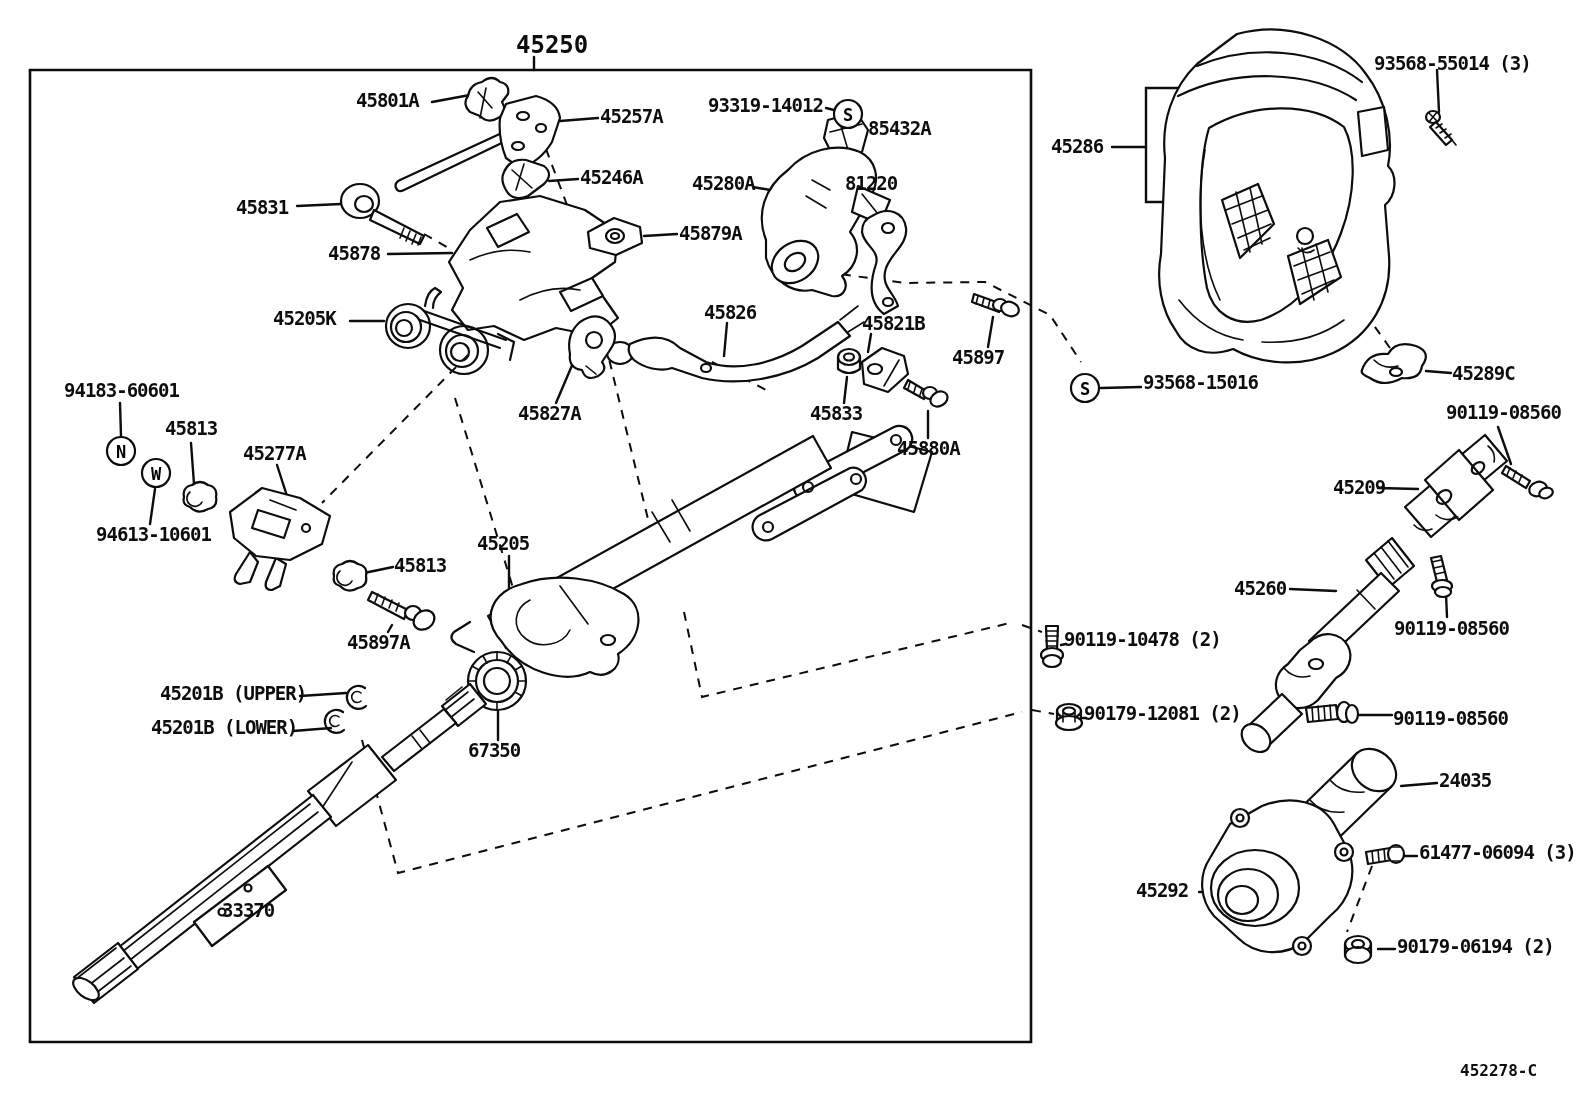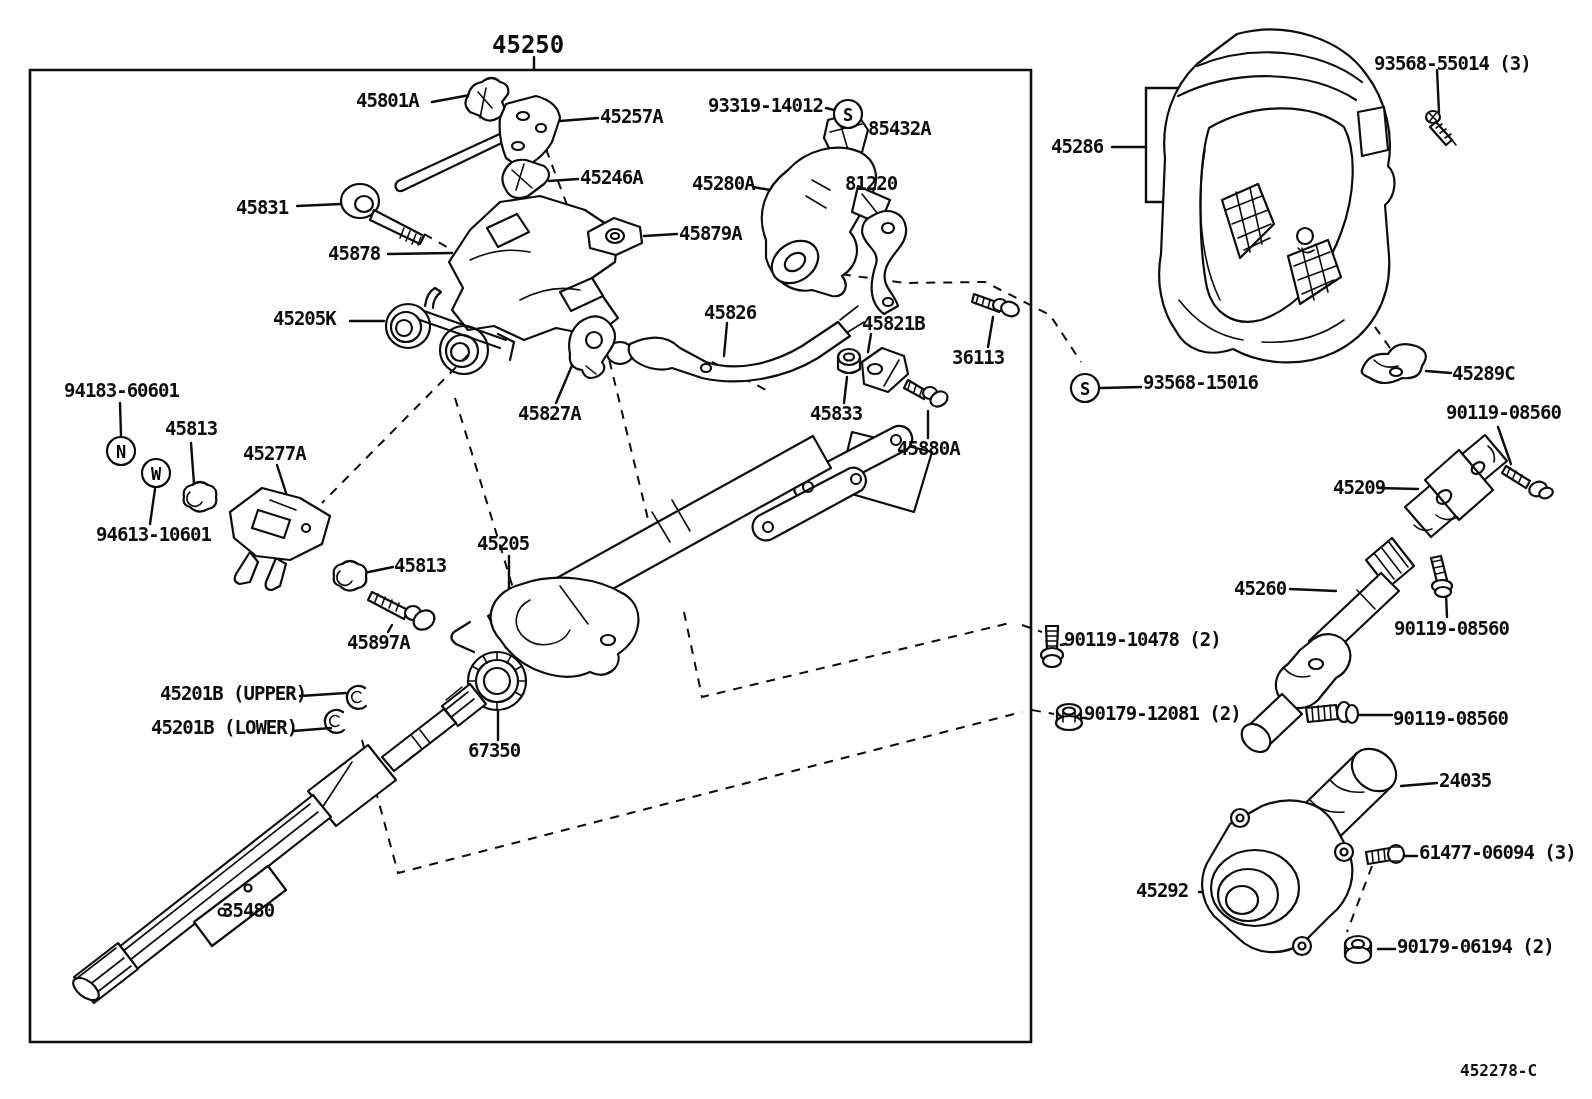--- a/index.html
+++ b/index.html
@@ -8,21 +8,21 @@
   svg{position:absolute;left:0;top:0;}
   svg *{vector-effect:non-scaling-stroke;}
   .ln{stroke:#0d0d0d;stroke-width:2.2;fill:none;stroke-linecap:round;stroke-linejoin:round;}
   .w{fill:#ffffff;}
   .thin{stroke-width:1.6;}
   .dash{stroke:#0d0d0d;stroke-width:2;fill:none;stroke-dasharray:9 8;stroke-linecap:butt;}
   .lead{stroke:#0d0d0d;stroke-width:2.4;fill:none;stroke-linecap:round;}
   .frame{stroke:#0d0d0d;stroke-width:2.6;fill:none;}
   .lbl{position:absolute;font-weight:bold;font-size:19px;letter-spacing:-1px;
        color:#0d0d0d;line-height:1;white-space:pre;cursor:pointer;}
-  .lbl.big{font-size:24px;letter-spacing:0;}
+  .lbl.big{font-size:24px;letter-spacing:0;margin-left:24px;}
   .lbl.code{font-size:16px;letter-spacing:0;cursor:default;}
   .mkr{font:bold 17px "DejaVu Sans Mono",monospace;}
 </style>
 </head>
 <body>
 
 <div class="stage">
 
 <svg width="1592" height="1099" viewBox="0 0 1592 1099">
 
@@ -433,21 +433,21 @@
 <div class="lbl" style="left:1374px;top:54px">93568-55014 (3)</div>
 <div class="lbl" style="left:236px;top:198px">45831</div>
 <div class="lbl" style="left:580px;top:168px">45246A</div>
 <div class="lbl" style="left:692px;top:174px">45280A</div>
 <div class="lbl" style="left:845px;top:174px">81220</div>
 <div class="lbl" style="left:328px;top:244px">45878</div>
 <div class="lbl" style="left:679px;top:224px">45879A</div>
 <div class="lbl" style="left:273px;top:309px">45205K</div>
 <div class="lbl" style="left:704px;top:303px">45826</div>
 <div class="lbl" style="left:862px;top:314px">45821B</div>
-<div class="lbl" style="left:952px;top:348px">36113</div>
+<div class="lbl" style="left:952px;top:348px">45897</div>
 <div class="lbl" style="left:64px;top:381px">94183-60601</div>
 <div class="lbl" style="left:518px;top:404px">45827A</div>
 <div class="lbl" style="left:810px;top:404px">45833</div>
 <div class="lbl" style="left:1143px;top:373px">93568-15016</div>
 <div class="lbl" style="left:1452px;top:364px">45289C</div>
 <div class="lbl" style="left:897px;top:439px">45880A</div>
 <div class="lbl" style="left:1446px;top:403px">90119-08560</div>
 <div class="lbl" style="left:165px;top:419px">45813</div>
 <div class="lbl" style="left:243px;top:444px">45277A</div>
 <div class="lbl" style="left:1333px;top:478px">45209</div>
@@ -459,17 +459,17 @@
 <div class="lbl" style="left:347px;top:633px">45897A</div>
 <div class="lbl" style="left:1064px;top:630px">90119-10478 (2)</div>
 <div class="lbl" style="left:160px;top:684px">45201B (UPPER)</div>
 <div class="lbl" style="left:151px;top:718px">45201B (LOWER)</div>
 <div class="lbl" style="left:1084px;top:704px">90179-12081 (2)</div>
 <div class="lbl" style="left:1393px;top:709px">90119-08560</div>
 <div class="lbl" style="left:468px;top:741px">67350</div>
 <div class="lbl" style="left:1439px;top:771px">24035</div>
 <div class="lbl" style="left:1419px;top:843px">61477-06094 (3)</div>
 <div class="lbl" style="left:1136px;top:881px">45292</div>
-<div class="lbl" style="left:222px;top:901px">35480</div>
+<div class="lbl" style="left:222px;top:901px">33370</div>
 <div class="lbl" style="left:1397px;top:937px">90179-06194 (2)</div>
 <div class="lbl code" style="left:1460px;top:1063px">452278-C</div>
 
 </div>
 
 </body></html>

